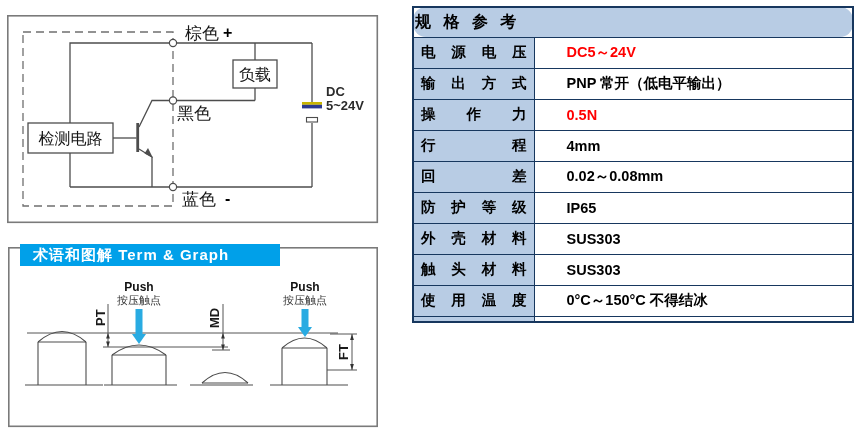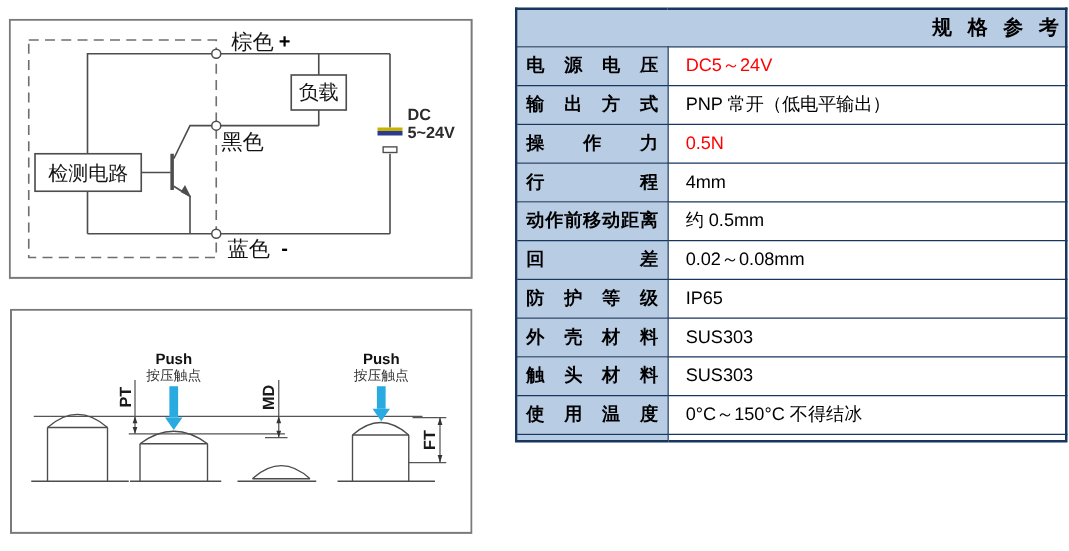--- a/index.html
+++ b/index.html
@@ -56,33 +56,33 @@
     border-collapse:collapse;table-layout:fixed;
     border:2px solid var(--border-navy);
   }
   .spec-table th,.spec-table td{
     border:1.5px solid var(--border-navy);
     overflow:hidden;white-space:nowrap;box-sizing:border-box;
   }
   .spec-table th{
     height:30px;background:var(--header-blue);
     font-size:16px;font-weight:bold;color:#000;
-    text-align:right;letter-spacing:4px;
+    text-align:left;letter-spacing:4px;border-radius:13px;
   }
   .spec-table td{height:31px;}
   .spec-table td.label{
     background:var(--header-blue);color:#000;
     font-size:14.5px;font-weight:600;
     padding:0 7px;
     text-align:justify;text-align-last:justify;text-justify:inter-character;margin-top:40px;
   }
   .spec-table td.value{
     background:#fff;color:#000;
-    font-size:14.5px;font-weight:400;
-    padding-left:14px;
+    font-size:14.5px;font-weight:700;
+    padding-left:32px;
   }
   .spec-table td.value.red{color:var(--accent-red);}
   .spec-table tr.partial td{height:6px;border-bottom:2px solid var(--border-navy);}
 </style>
 </head>
 <body>
 
 <div class="stage">
 
   <svg class="circuit-svg" width="372" height="210" viewBox="0 0 372 210">
@@ -125,20 +125,21 @@
     <circle class="node" cx="166" cy="85.5" r="3.6"></circle>
     <circle class="node" cx="166" cy="172" r="3.6"></circle>
 
     <text class="ctext-big" x="178" y="24">棕色</text>
     <text class="csign" x="216" y="23">+</text>
     <text class="ctext-big" x="170" y="104">黑色</text>
     <text class="ctext-big" x="175" y="190">蓝色</text>
     <text class="csign" x="218" y="189">-</text>
   </svg>
 
+  <div class="term-banner">术语和图解 Term &amp; Graph</div>
 
   <svg class="term-svg" width="370" height="181" viewBox="0 0 370 181">
     <rect class="frame" x="0.8" y="0.8" width="368.4" height="178.5"></rect>
 
     <line class="refline" x1="19" y1="86" x2="330" y2="86"></line>
     <line class="refline" x1="95" y1="100" x2="220" y2="100"></line>
     <line class="refline" x1="204" y1="103" x2="222" y2="103"></line>
     <line class="refline" x1="322" y1="87" x2="349" y2="87"></line>
     <line class="refline" x1="319" y1="123" x2="349" y2="123"></line>
 
@@ -229,24 +230,20 @@
       </tr>
       <tr>
         <td class="label">操作力</td>
         <td class="value red">0.5N</td>
       </tr>
       <tr>
         <td class="label">行程</td>
         <td class="value">4mm</td>
       </tr>
       <tr>
-        <td class="label">动作前移动距离</td>
-        <td class="value">约 0.5mm</td>
-      </tr>
-      <tr>
         <td class="label">回差</td>
         <td class="value">0.02～0.08mm</td>
       </tr>
       <tr>
         <td class="label">防护等级</td>
         <td class="value">IP65</td>
       </tr>
       <tr>
         <td class="label">外壳材料</td>
         <td class="value">SUS303</td>

